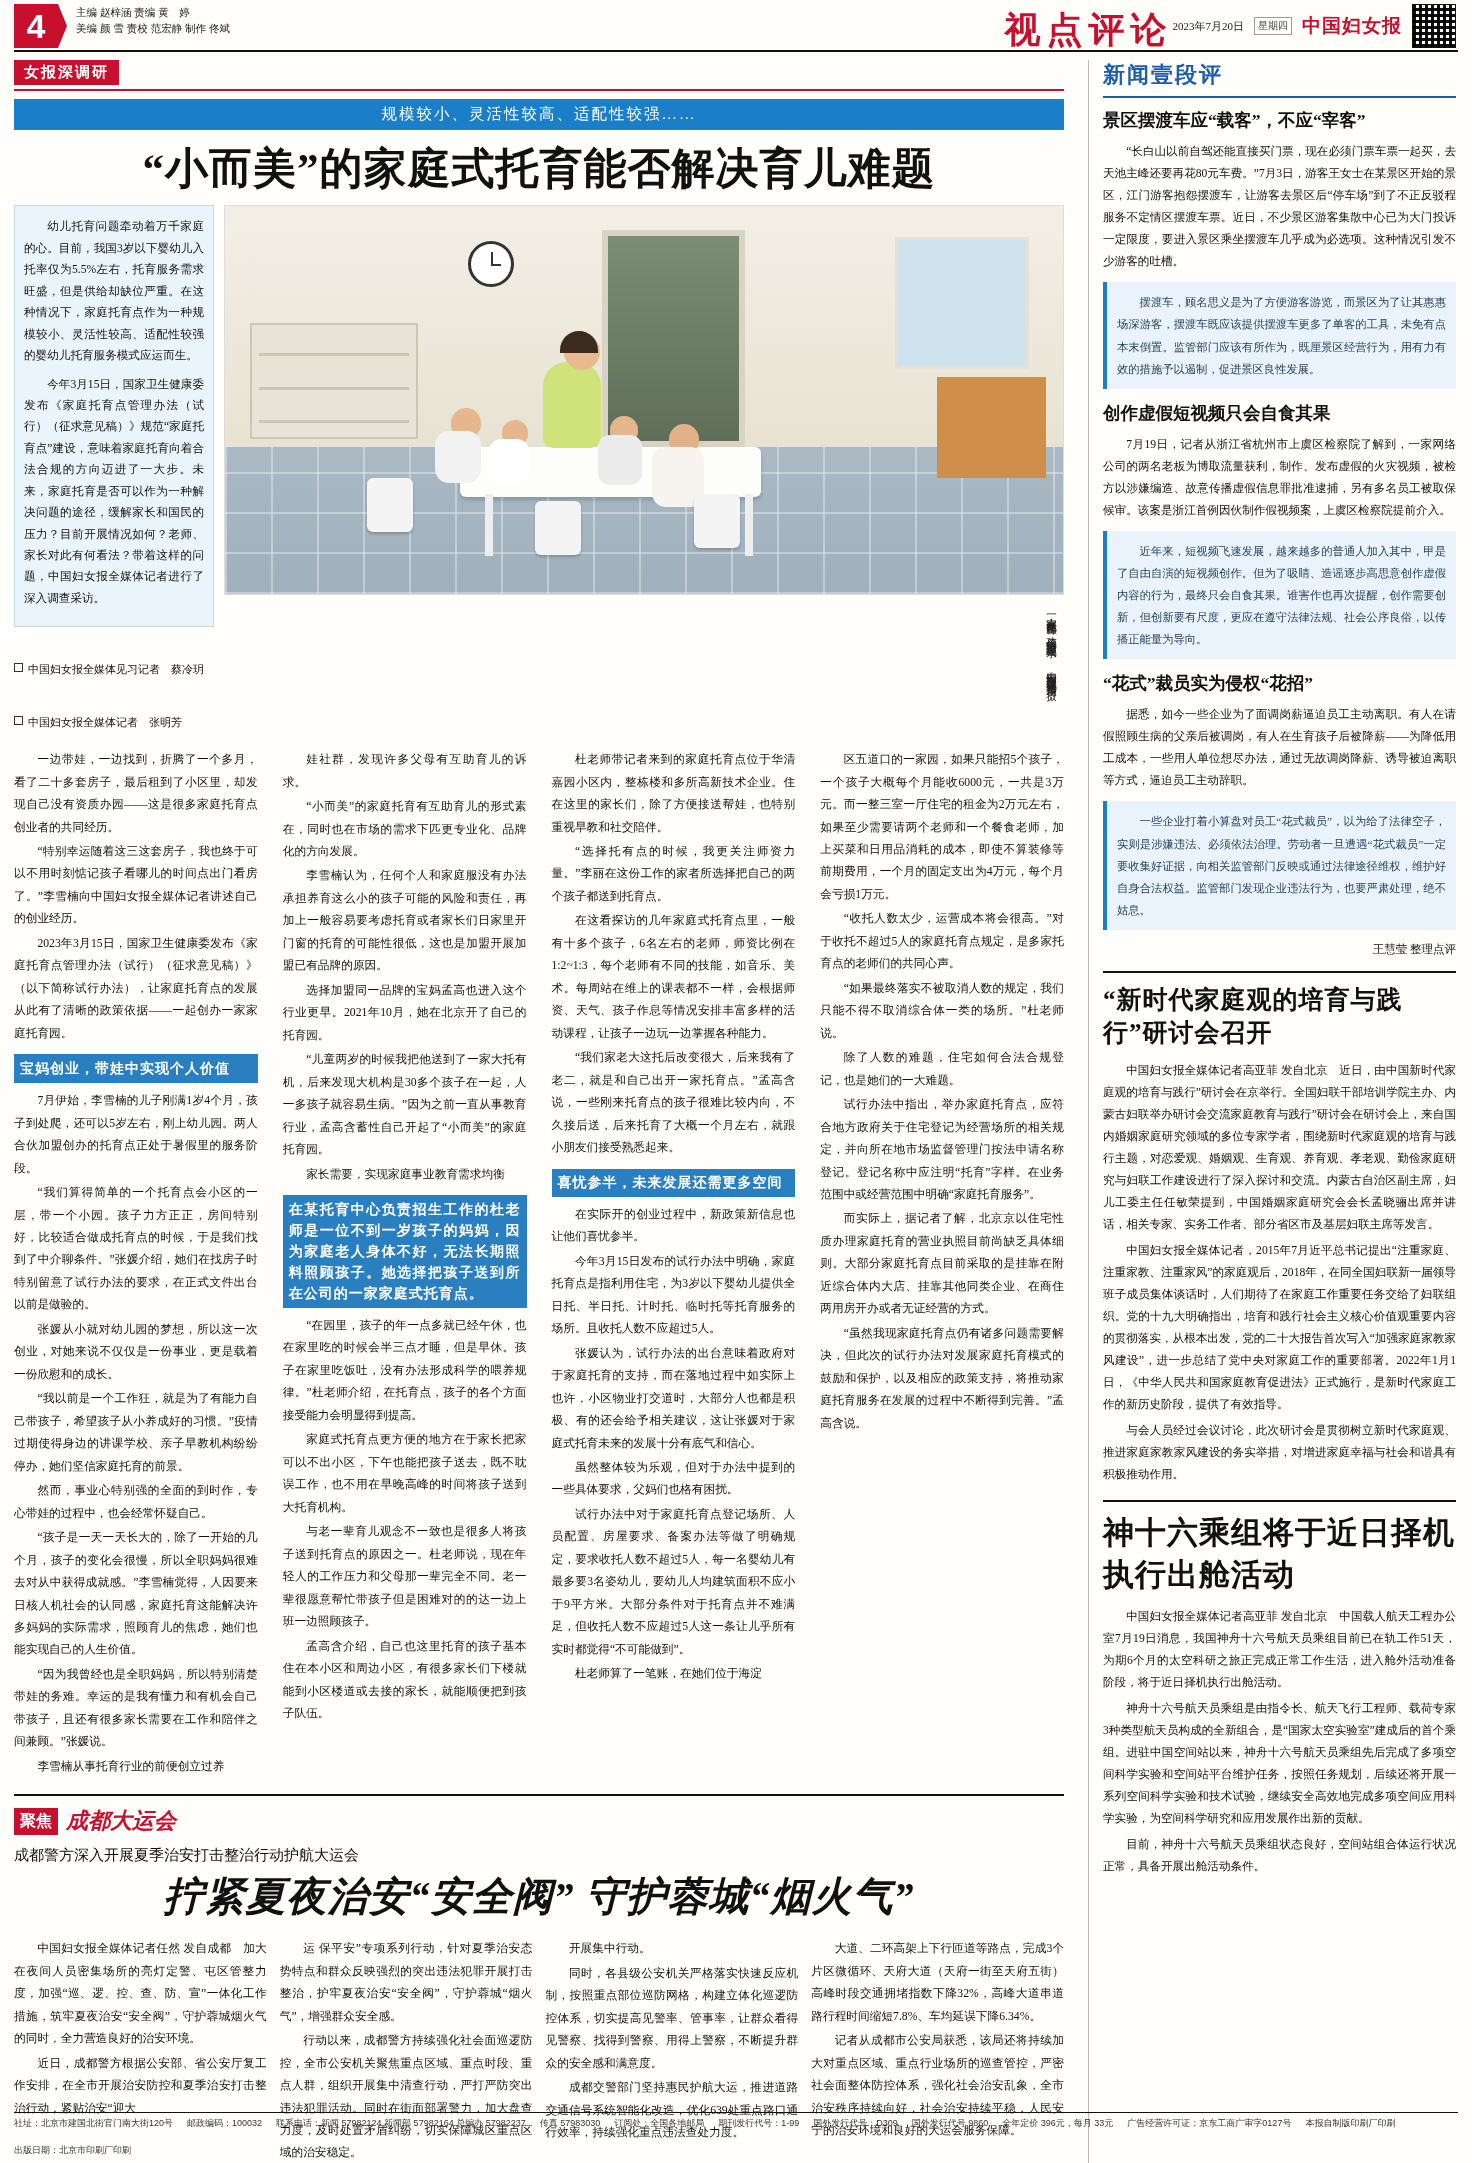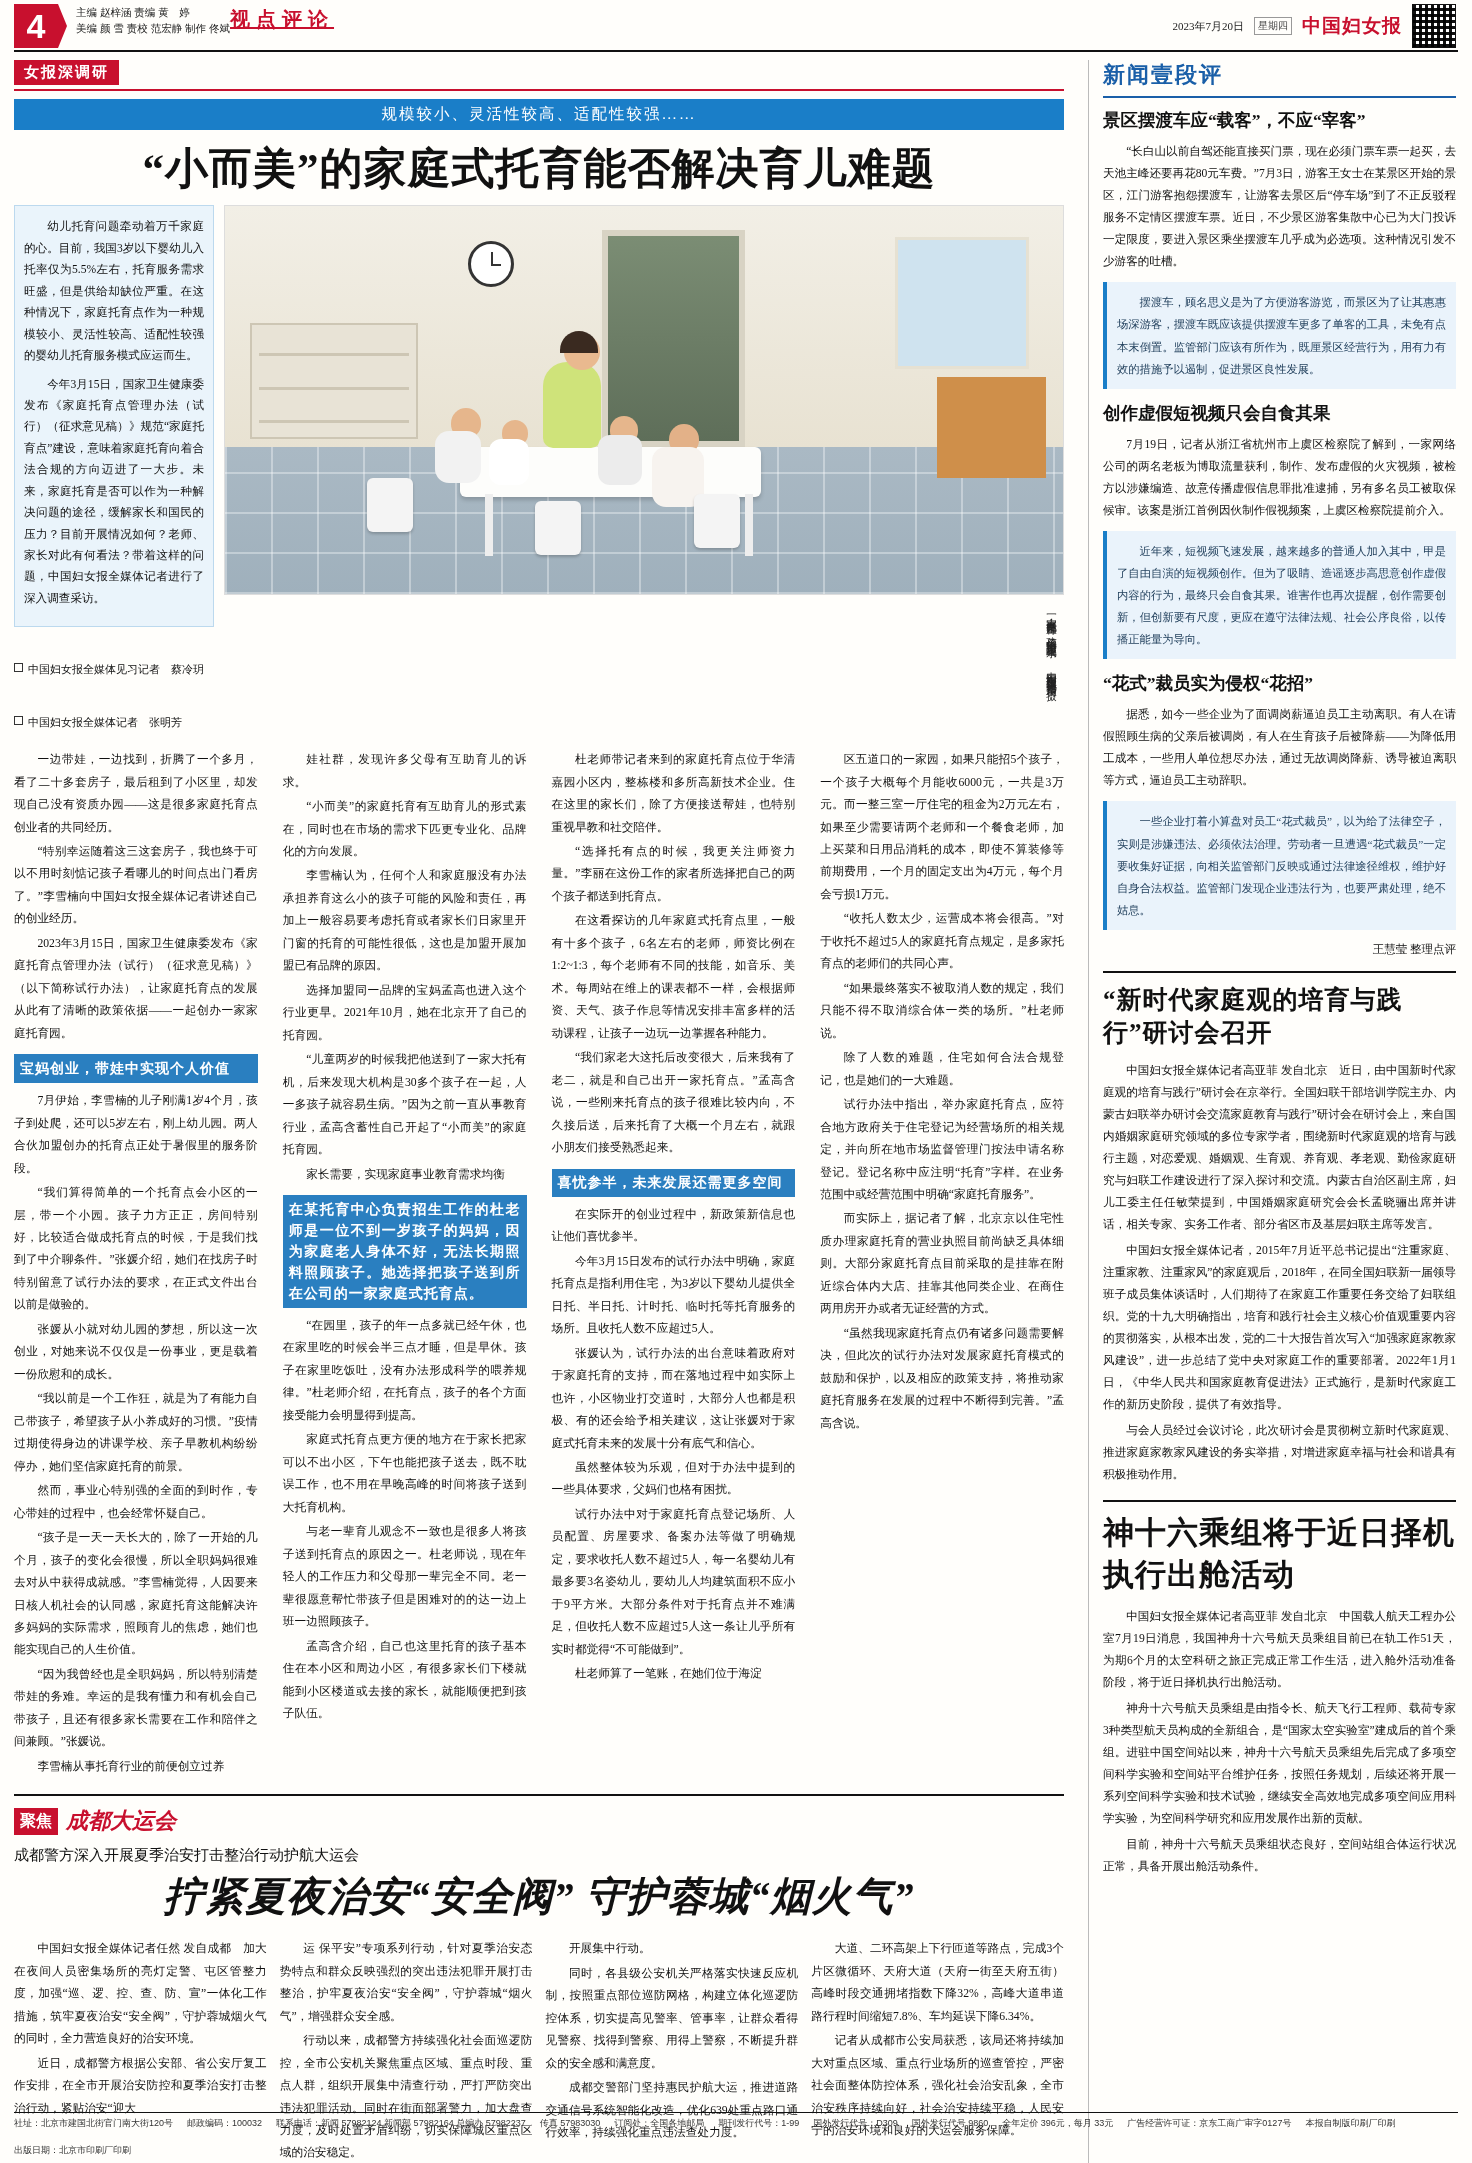--- a/index.html
+++ b/index.html
@@ -12,21 +12,21 @@
     position:relative;
   }
   .page { width:1472px; height:2163px; position:relative; padding:0 14px; }
 
   
   .masthead { display:flex; align-items:flex-start; height:52px; padding-top:4px; border-bottom:2px solid #111; }
   .page-num-box { width:44px; height:44px; background:#c8102e; color:#fff; display:flex; align-items:center; justify-content:center; font-size:34px; font-weight:bold; font-family:"Liberation Sans", sans-serif; position:relative; }
   .page-num-box::after{ content:""; position:absolute; right:-9px; top:0; border-left:9px solid #c8102e; border-top:22px solid transparent; border-bottom:22px solid transparent;}
   .staff { margin-left:18px; font-size:10.5px; line-height:1.55; color:#222; font-family:"Liberation Sans", sans-serif; }
   .staff div { white-space:nowrap; }
-  .mast-title { flex:1; text-align:left; font-size:20px; font-weight:bold; letter-spacing:6px; color:#c8102e; padding-top:2px;text-decoration:underline; }
+  .mast-title { flex:1; text-align:right; font-size:36px; font-weight:bold; letter-spacing:6px; color:#c8102e; padding-top:2px; }
   .mast-right { display:flex; align-items:center; gap:10px; padding-right:2px; }
   .mast-date { font-size:11px; color:#222; }
   .mast-weather { font-size:10px; border:1px solid #999; padding:1px 3px; color:#444; }
   .mast-brand { font-size:19px; font-weight:bold; color:#c8102e; letter-spacing:1px; white-space:nowrap; }
   .qr { width:44px; height:44px; background:
       repeating-linear-gradient(0deg,#111 0 3px,#fff 3px 6px),
       repeating-linear-gradient(90deg,#111 0 3px,transparent 3px 6px);
       background-blend-mode:multiply; border:1px solid #111; }
 
   

